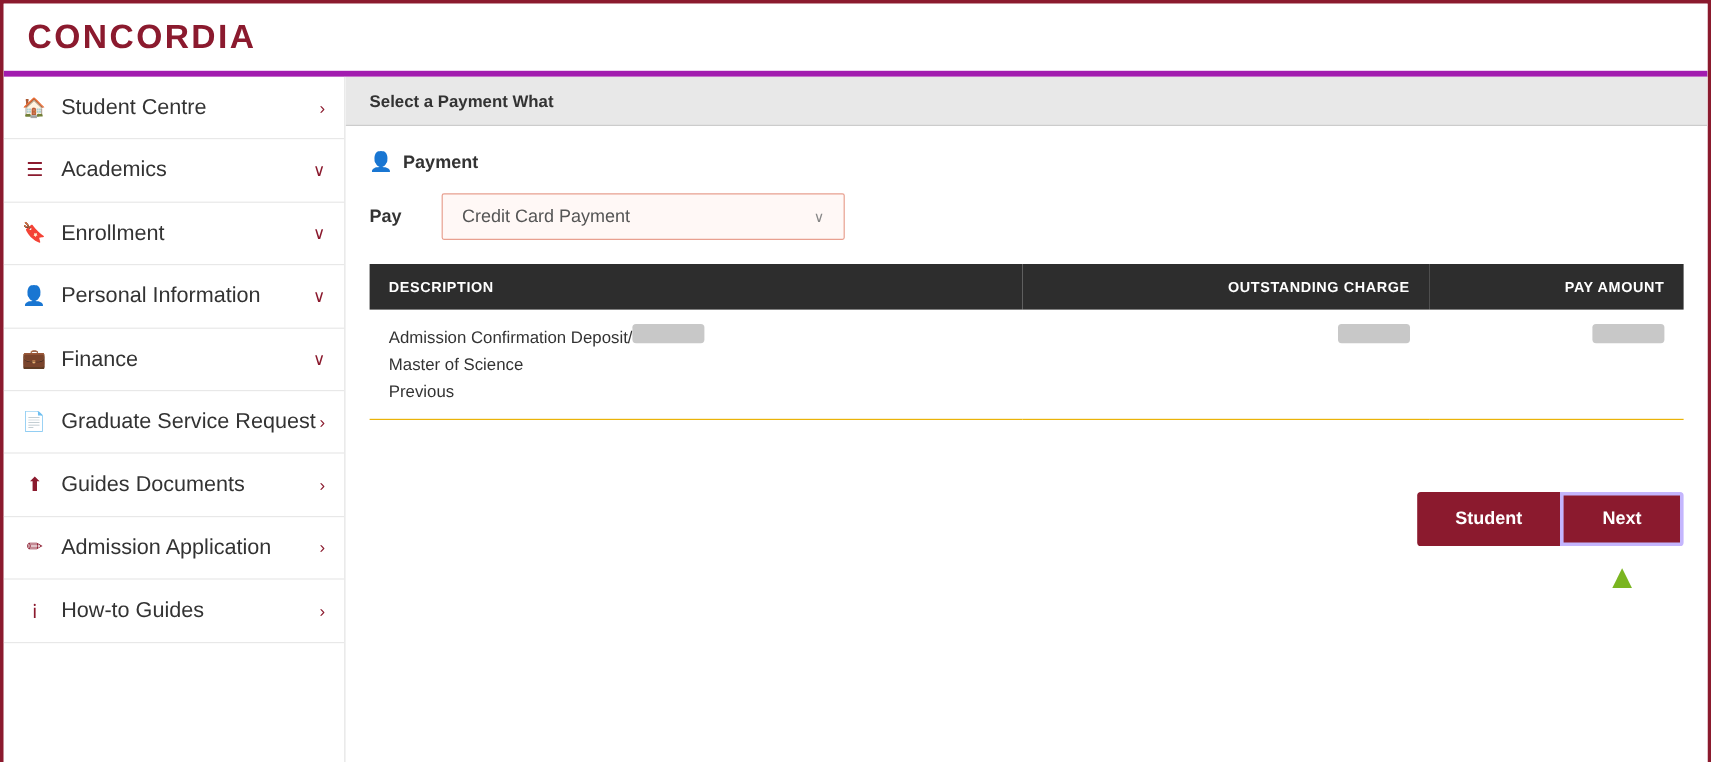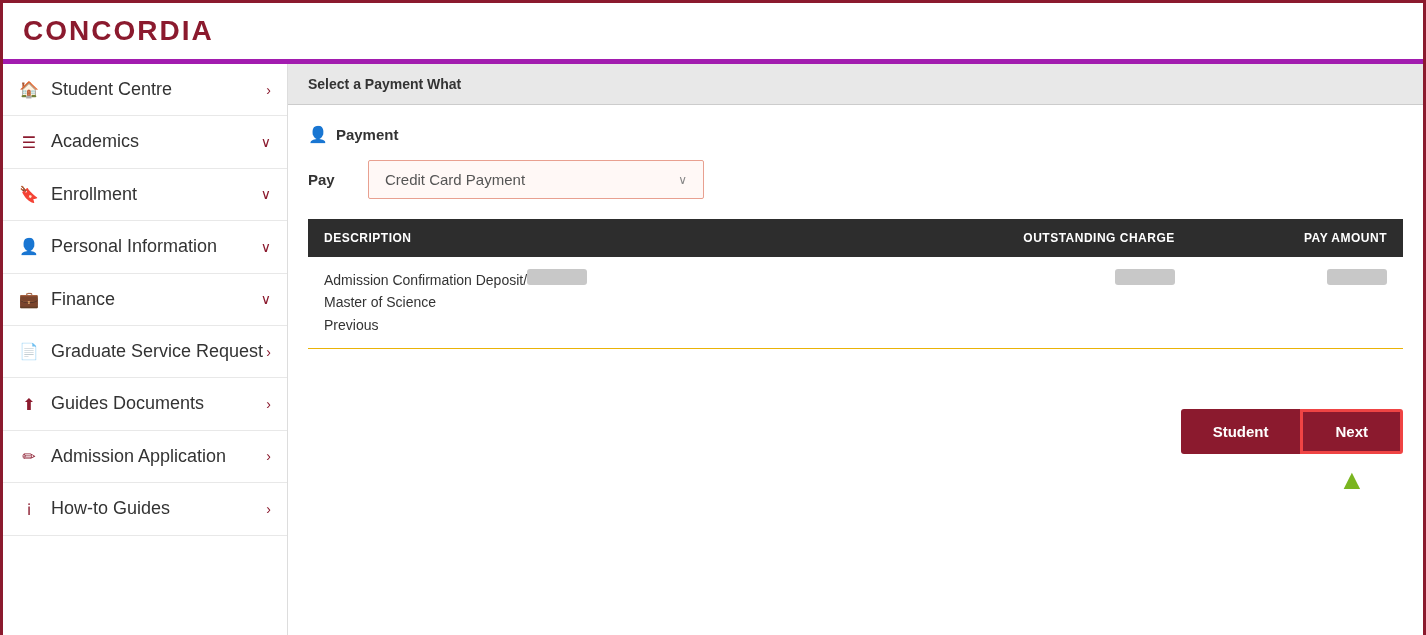--- a/index.html
+++ b/index.html
@@ -215,21 +215,21 @@
       cursor: pointer;
       border-radius: 3px 0 0 3px;
     }
     .btn-next-wrapper {
       position: relative;
       display: inline-block;
     }
     .btn-next {
       background: #8b1a2e;
       color: #fff;
-      border: 3px solid #ef4444;
+      border: 3px solid #c4b5fd;
       padding: 11px 32px;
       font-size: 15px;
       font-weight: bold;
       cursor: pointer;
       border-radius: 0 3px 3px 0;
     }
     .arrow-indicator {
       position: absolute;
       bottom: -40px;
       left: 50%;

